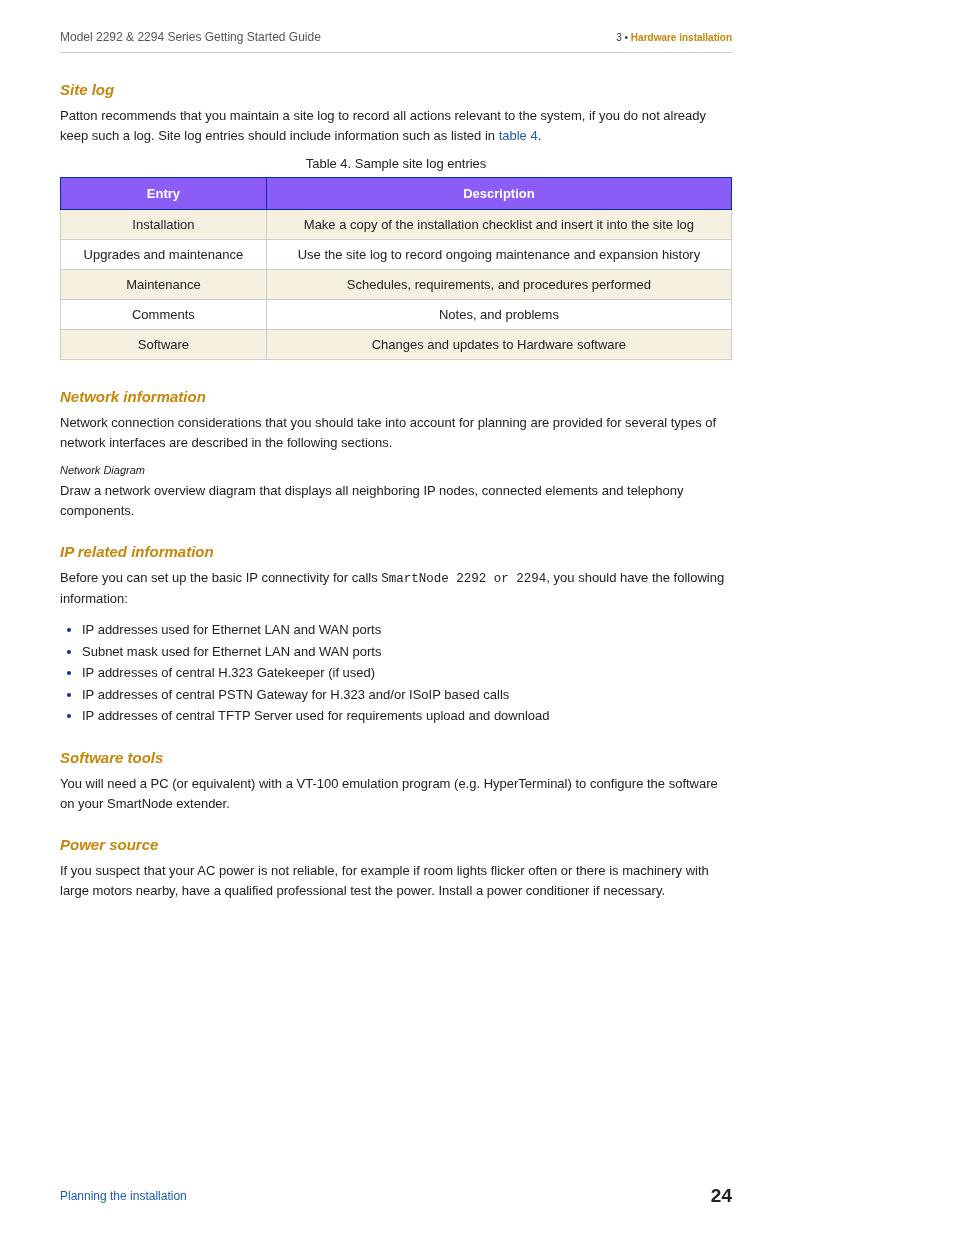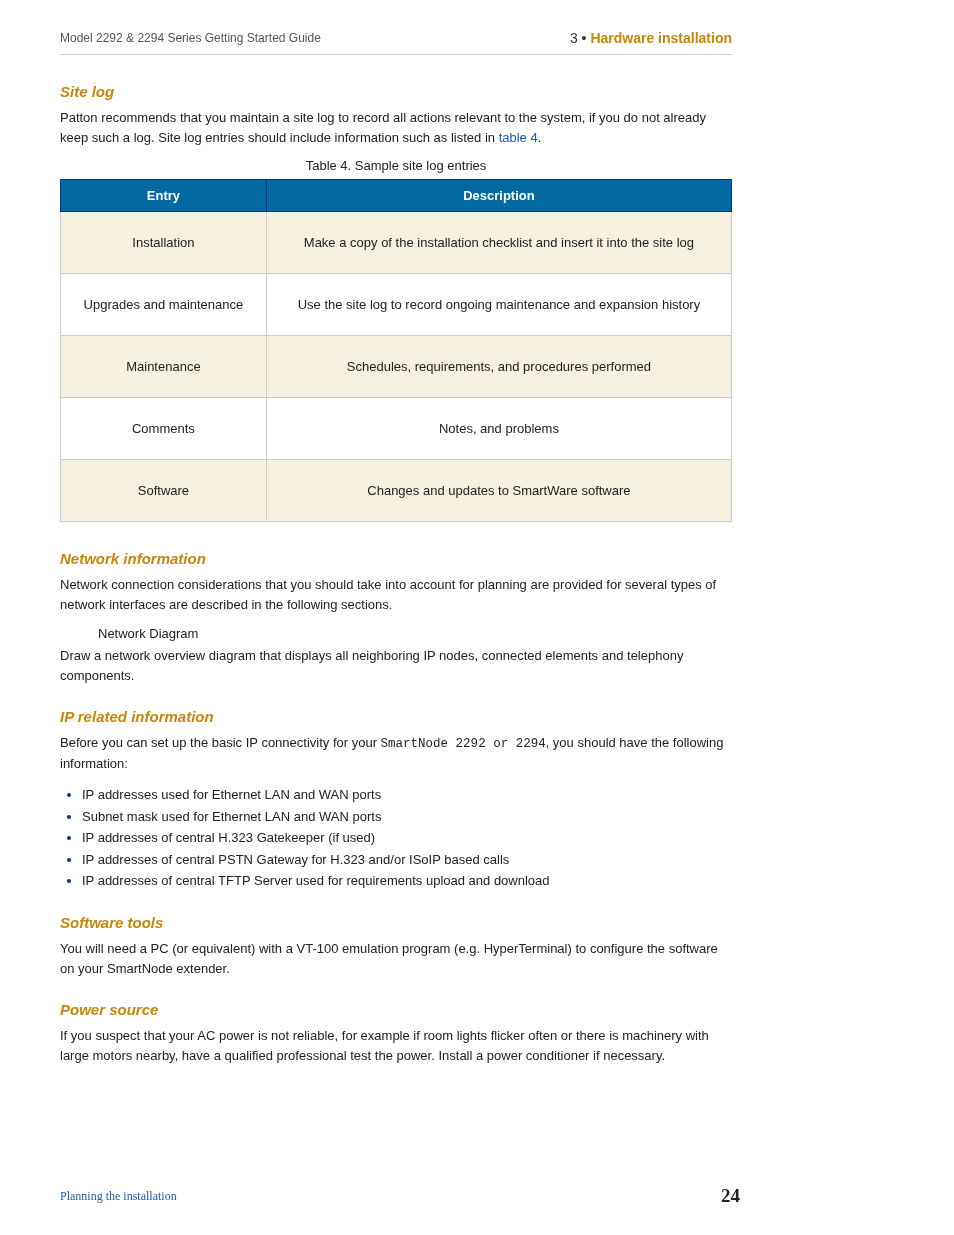--- a/index.html
+++ b/index.html
@@ -24,21 +24,21 @@
       align-items: center;
       border-bottom: 1px solid #ccc;
       padding-bottom: 8px;
       margin-bottom: 28px;
     }
     .header-left {
       font-size: 12px;
       color: #555;
     }
     .header-right {
-      font-size: 14px;
+      font-size: 10px;
       color: #c8860a;
       font-weight: bold;
     }
     .header-right .chapter-num {
       color: #333;
       font-weight: normal;
     }
 
     .section-title {
       font-size: 15px;
@@ -67,82 +67,81 @@
       margin-bottom: 6px;
       color: #222;
     }
 
     table.site-log {
       width: 100%;
       border-collapse: collapse;
       margin-bottom: 28px;
     }
     table.site-log thead tr {
-      background-color: #0369a1;
+      background-color: #8b5cf6;
     }
     table.site-log thead th {
       color: #fff;
       font-weight: bold;
       font-size: 13px;
       padding: 8px 16px;
       text-align: center;
       border: 1px solid #003399;
     }
     table.site-log tbody tr:nth-child(odd) {
       background-color: #f5f0e0;
     }
     table.site-log tbody tr:nth-child(even) {
       background-color: #fff;
     }
     table.site-log tbody td {
-      padding: 23px 16px;
+      padding: 7px 16px;
       font-size: 13px;
       border: 1px solid #ccc;
       text-align: center;
     }
     table.site-log tbody td:first-child {
       font-style: normal;
     }
 
     .section-block {
       margin-bottom: 22px;
     }
 
     .subsection-title {
-      font-size: 13px;
+      font-size: 11px;
+      font-style: italic;
       font-weight: normal;
       color: #222;
       margin-bottom: 5px;
-      margin-left: 38px;
     }
 
     .bullet-list {
       margin-left: 22px;
       margin-bottom: 10px;
     }
     .bullet-list li {
       font-size: 13px;
       line-height: 1.65;
       color: #222;
       list-style-type: disc;
     }
     .bullet-list li::marker {
       color: #003399;
     }
 
     .footer {
       position: absolute;
       bottom: 28px;
       left: 60px;
-      right: 52px;
+      right: 60px;
       display: flex;
       justify-content: space-between;
       align-items: center;
       border-top: none;
-      font-family: Liberation Serif, serif;
     }
     .footer-left {
       font-size: 12px;
       color: #1a5fb0;
     }
     .footer-right {
       font-size: 19px;
       color: #222;
       font-weight: bold;
     }
@@ -190,37 +189,37 @@
           <tr>
             <td>Maintenance</td>
             <td>Schedules, requirements, and procedures performed</td>
           </tr>
           <tr>
             <td>Comments</td>
             <td>Notes, and problems</td>
           </tr>
           <tr>
             <td>Software</td>
-            <td>Changes and updates to SmartWare software</td>
+            <td>Changes and updates to Hardware software</td>
           </tr>
         </tbody>
     </table>
   </div>
 
   <div class="section-block">
     <div class="section-title">Network information</div>
     <p class="body-text">Network connection considerations that you should take into account for planning are provided for several types of network interfaces are described in the following sections.</p>
     <p class="subsection-title">Network Diagram</p>
     <p class="body-text">Draw a network overview diagram that displays all neighboring IP nodes, connected elements and telephony components.</p>
   </div>
 
   <div class="section-block">
     <div class="section-title">IP related information</div>
     <p class="body-text">
-      <span>Before you can set up the basic IP connectivity for your </span><code class="monospace">SmartNode 2292 or 2294</code><span>, you should have the following information:</span>
+      <span>Before you can set up the basic IP connectivity for calls </span><code class="monospace">SmartNode 2292 or 2294</code><span>, you should have the following information:</span>
     </p>
     <ul class="bullet-list" id="ip-bullets">
     <li>IP addresses used for Ethernet LAN and WAN ports</li>
         <li>Subnet mask used for Ethernet LAN and WAN ports</li>
         <li>IP addresses of central H.323 Gatekeeper (if used)</li>
         <li>IP addresses of central PSTN Gateway for H.323 and/or ISoIP based calls</li>
         <li>IP addresses of central TFTP Server used for requirements upload and download</li>
       </ul>
   </div>
 

